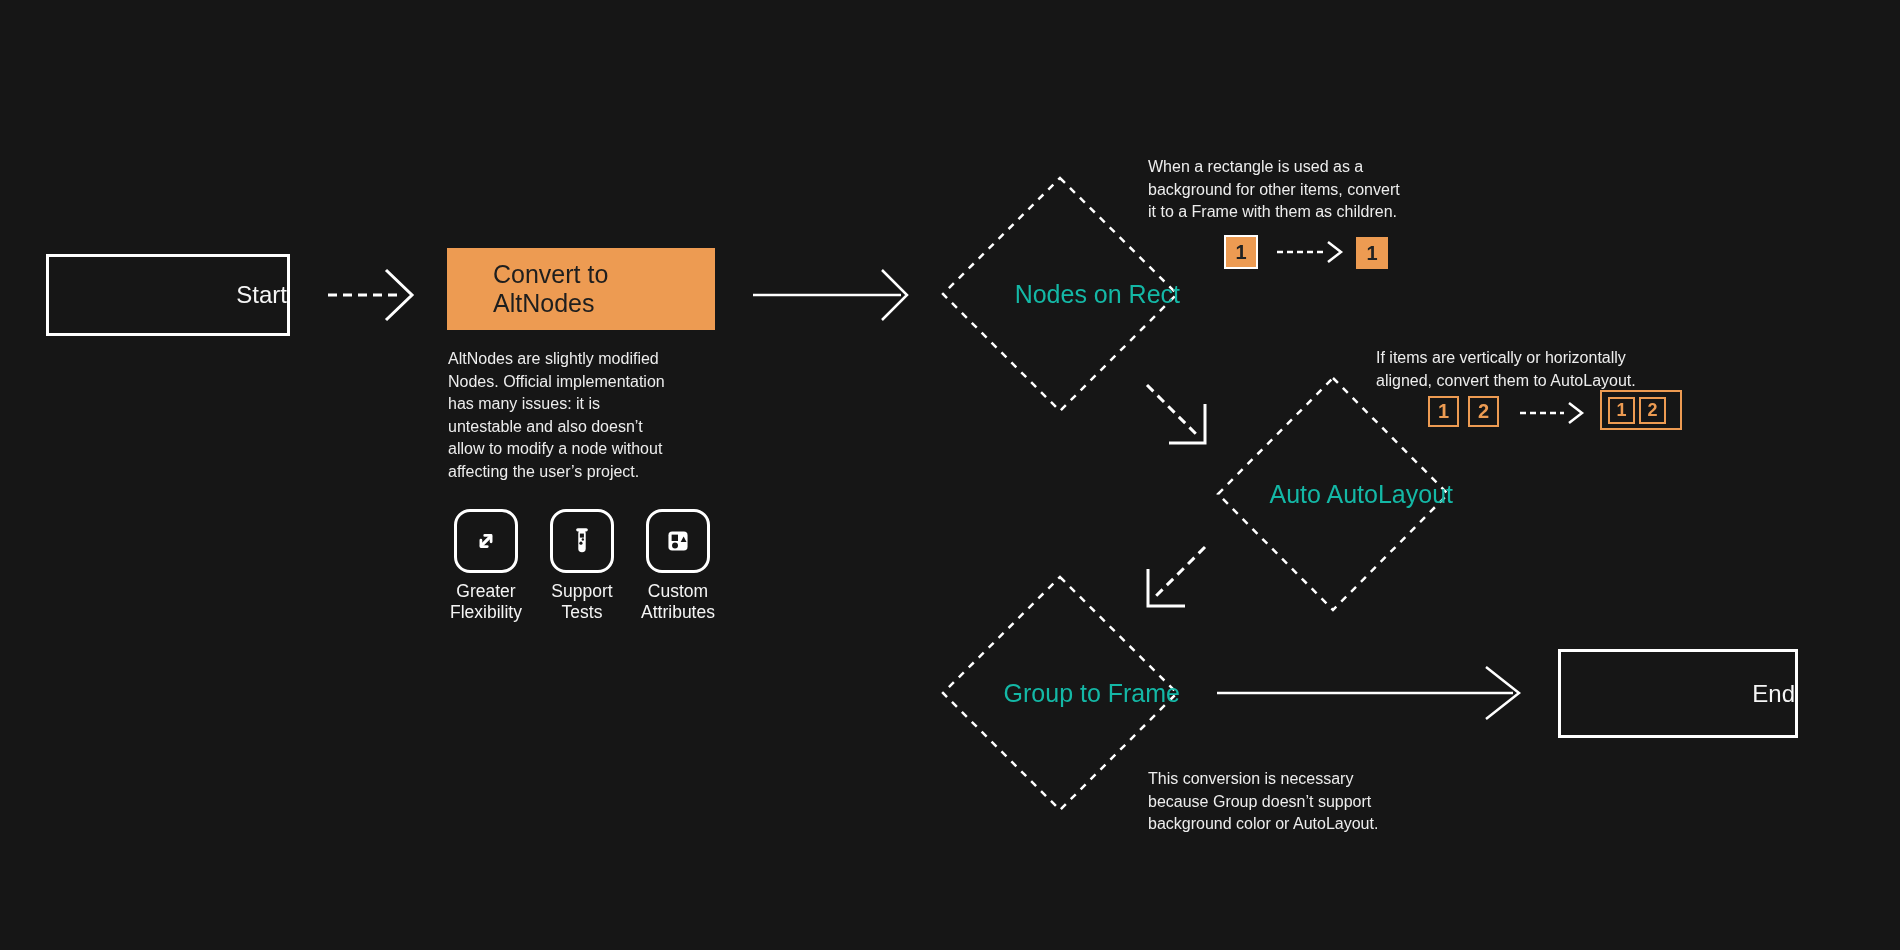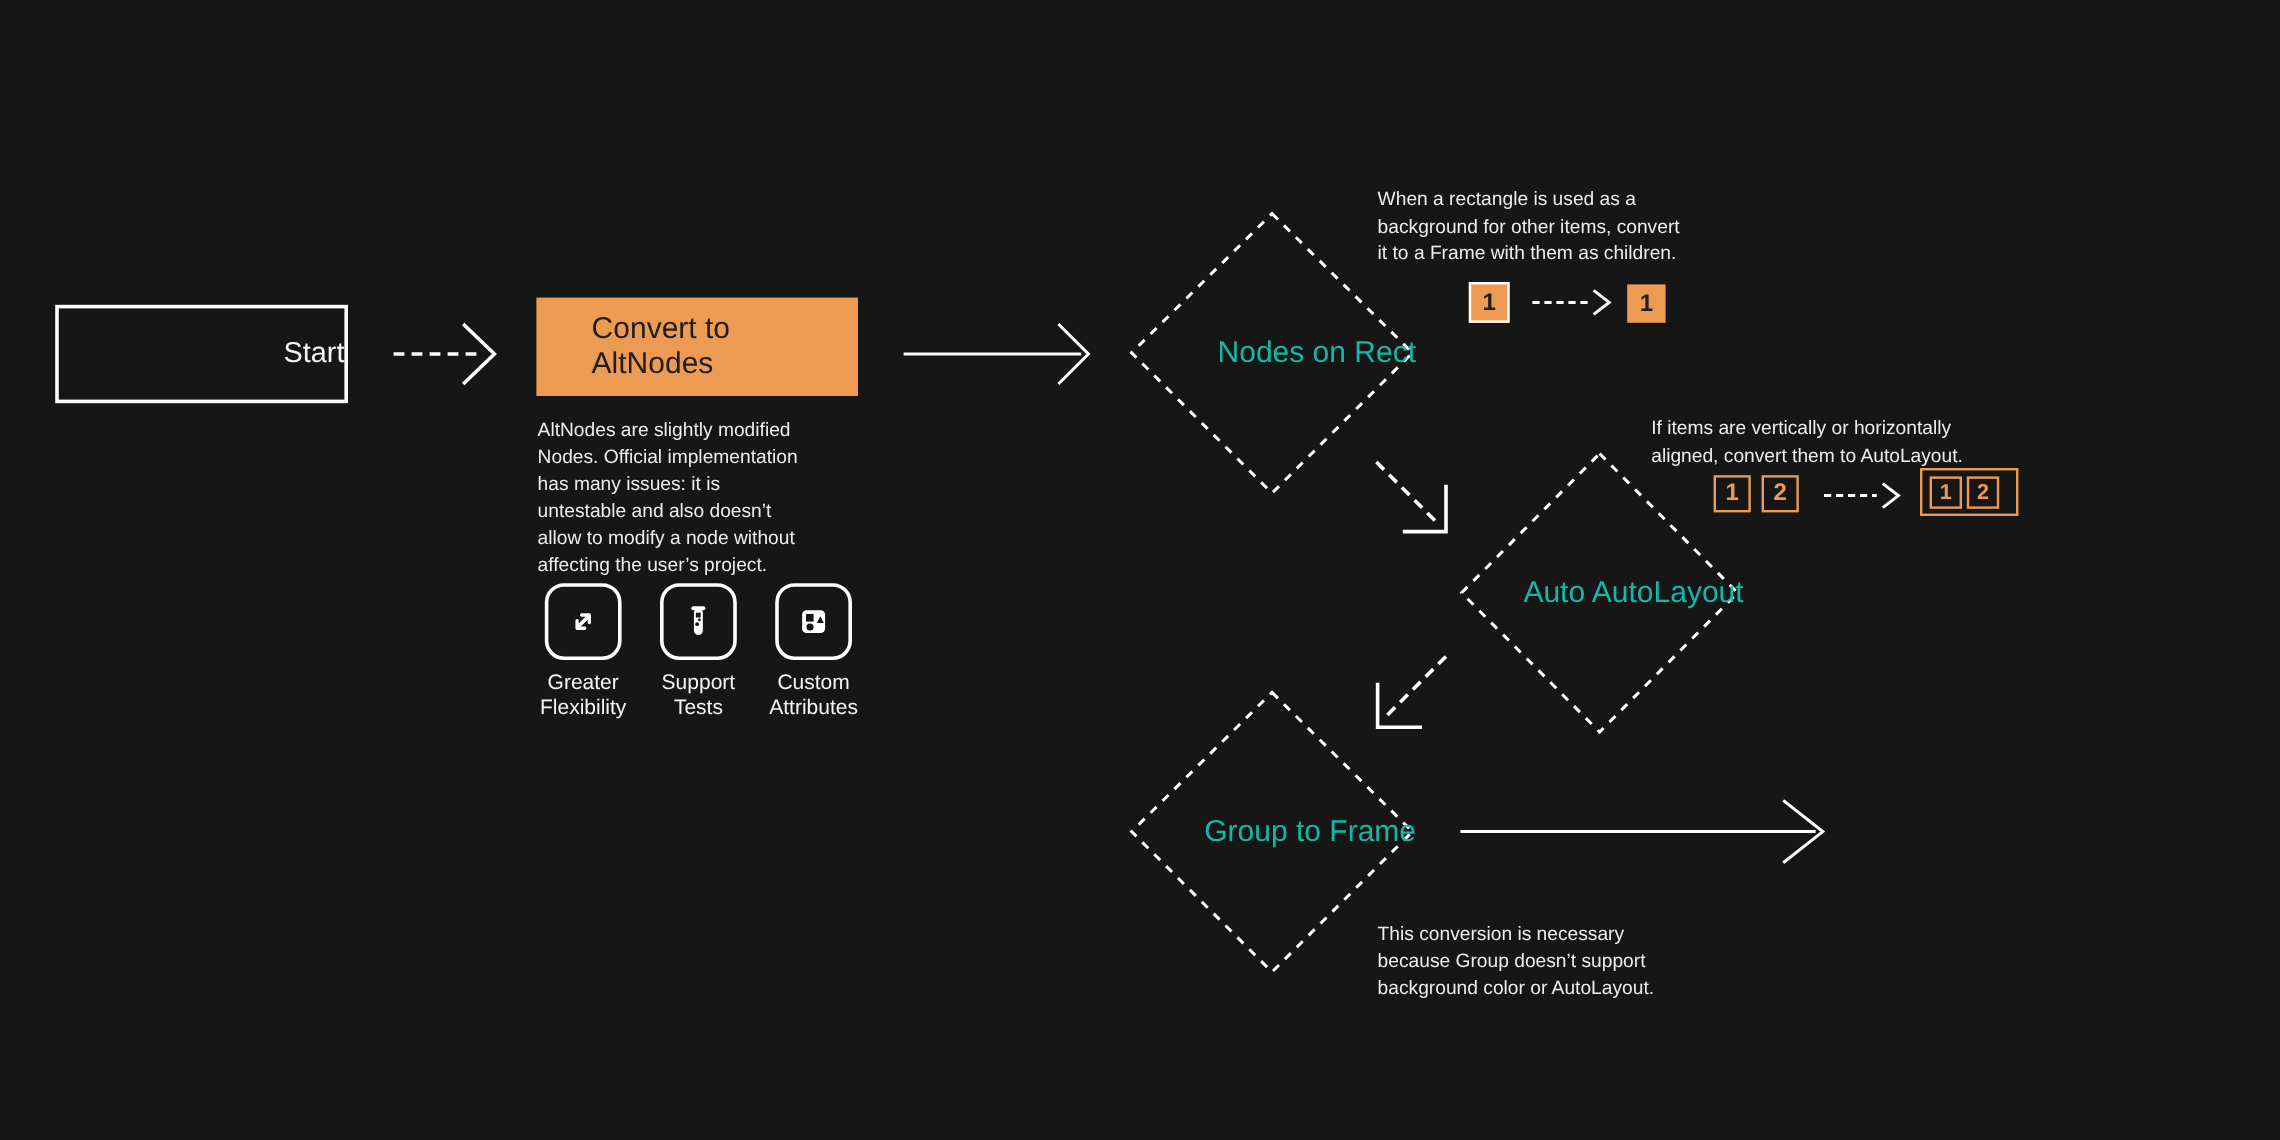--- a/index.html
+++ b/index.html
@@ -23,21 +23,21 @@
     left:447px;top:248px;width:268px;height:82px;border:none;
     background:#ED9B52;color:#1E1E1E;font-size:25px;font-weight:500;padding-left:46px;
   }
   .para{
     font-size:16px;line-height:22.5px;color:#EDEDED;white-space:pre-line;
   }
   .para.desc{left:448px;top:348px;width:290px;}
   .para.note1{left:1148px;top:156px;width:420px;}
   .para.note2{left:1376px;top:347px;width:340px;}
   .para.note3{left:1130px;top:768px;width:310px;margin-left:18px;}
-  .features{left:438px;top:486px;display:flex;justify-content:center;}
+  .features{left:438px;top:509px;display:flex;justify-content:center;}
   .feature{width:96px;display:flex;flex-direction:column;align-items:center;}
   .feature-icon-box{
     width:64px;height:64px;border:3px solid #FFFFFF;border-radius:16px;box-sizing:border-box;
     display:flex;align-items:center;justify-content:center;
   }
   .feature-label{
     margin-top:8px;font-size:17.5px;line-height:21px;text-align:center;white-space:pre-line;color:#F5F5F5;
   }
   .diamond-label{
     width:240px;text-align:right;font-size:25px;color:#14b8a6;
@@ -188,14 +188,17 @@
 
   <div class="abs mini-box mini-filled mini-b1">1</div>
   <div class="abs mini-box mini-filled mini-b2">1</div>
 
   <div class="abs mini-box mini-outline al-b1">1</div>
   <div class="abs mini-box mini-outline al-b2">2</div>
   <div class="abs al-group"></div>
   <div class="abs mini-box mini-outline al-g1">1</div>
   <div class="abs mini-box mini-outline al-g2">2</div>
 
+  <div class="abs flow-box end">
+    <span>End</span>
+  </div>
 
 </div>
 
 </body></html>

